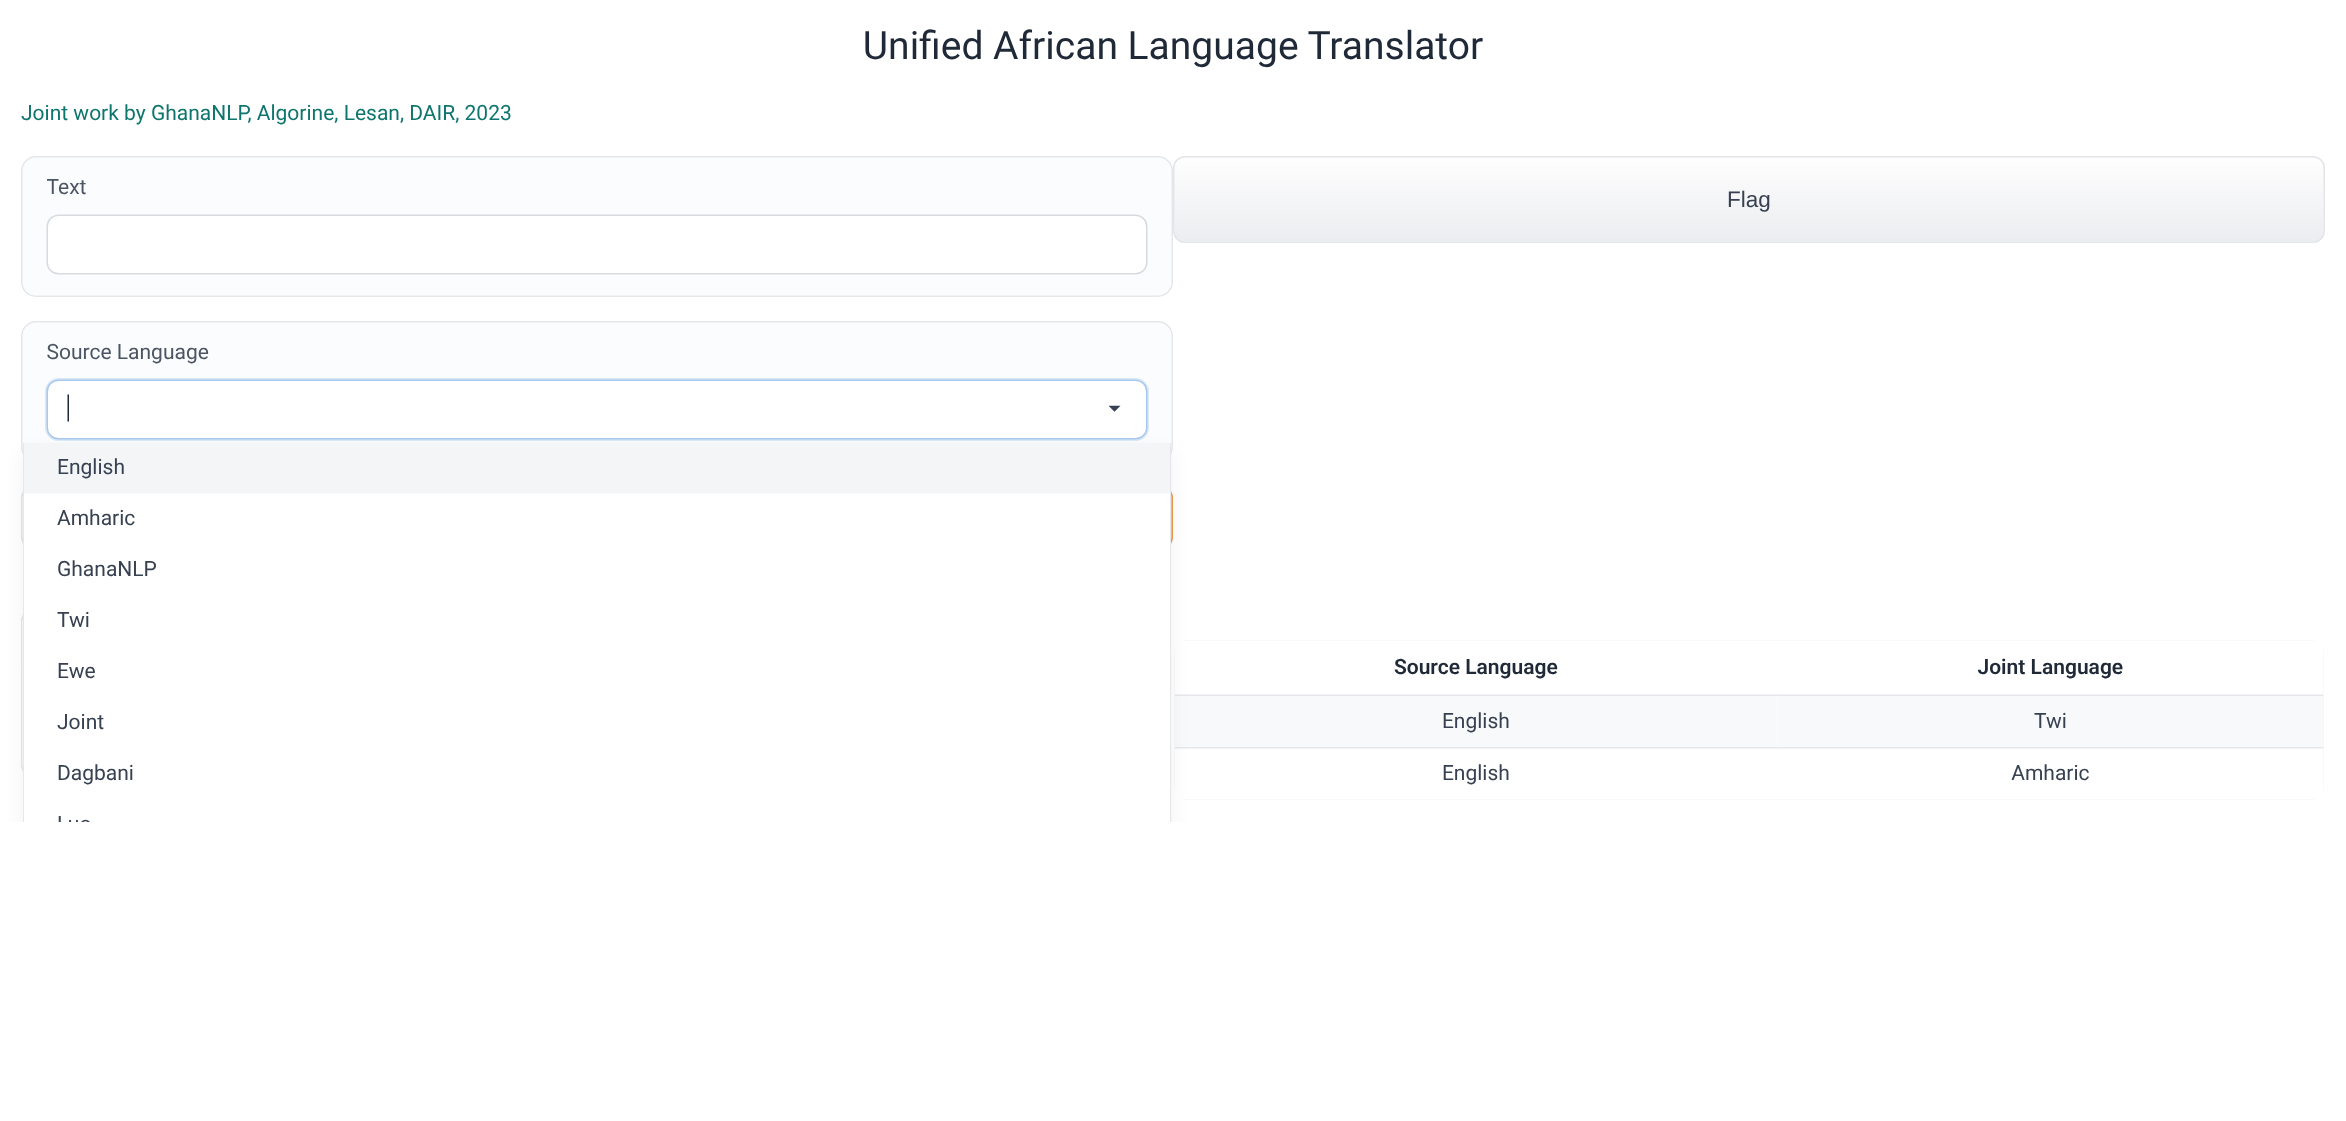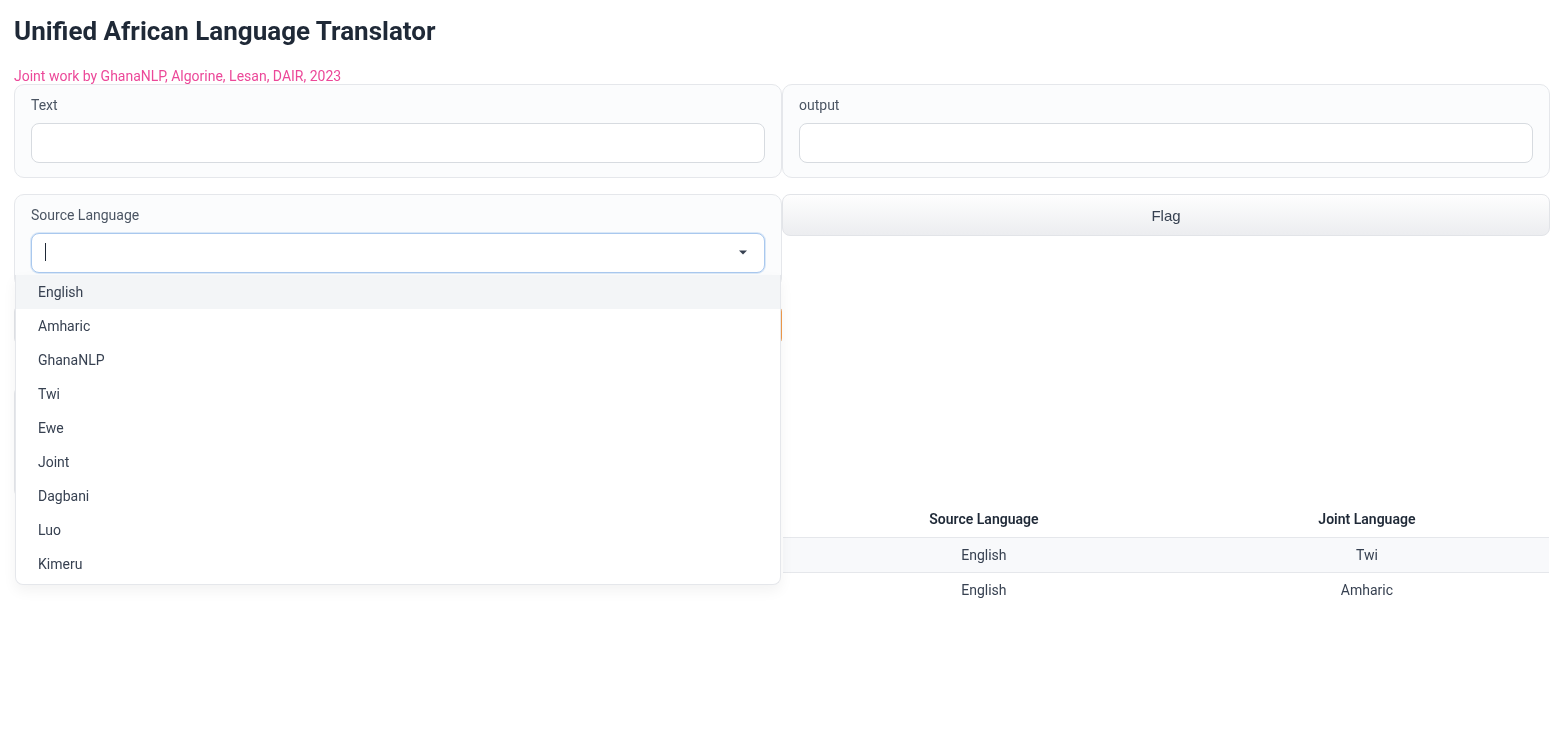--- a/index.html
+++ b/index.html
@@ -4,29 +4,31 @@
 <style>
 * { box-sizing: border-box; margin: 0; padding: 0; }
 body {
   font-family: -apple-system, BlinkMacSystemFont, "Segoe UI", Roboto, Helvetica, Arial, sans-serif;
   background: #fff;
   color: #1f2937;
   width: 1564px;
   padding: 14px;
 }
 h1.title {
+  text-align: center;
   font-size: 26px;
-  font-weight: 700;
+  font-weight: 400;
   color: #1f2937;
   margin-top: 2px;
   margin-bottom: 22px;
 }
 .subtitle {
   font-size: 14px;
-  color: #ec4899;
+  color: #0f766e;
+  margin-bottom: 20px;
 }
 .columns {
   display: flex;
 }
 .col-left, .col-right {
   flex: 1;
   min-width: 0;
 }
 .card {
   background: #fbfcfd;
@@ -113,21 +115,21 @@
 .examples-stub {
   font-size: 14px;
   color: #6b7280;
   display: flex;
   align-items: center;
   gap: 6px;
   margin-bottom: 8px;
 }
 .flag-btn {
   width: 100%;
-  height: 42px;
+  height: 58px;
   border-radius: 8px;
   background: linear-gradient(#fefefe,#ecedf0);
   border: 1px solid #e2e4e8;
   font-size: 15px;
   color: #374151;
   cursor: pointer;
 }
 .table {
   width: 100%;
   border-collapse: collapse;
@@ -222,24 +224,20 @@
     </div>
 
     <div class="table-left-stub">
       <div class="hdr"></div>
       <div class="r"></div>
       <div class="r"></div>
     </div>
   </div>
 
   <div class="col-right">
-    <div class="card">
-      <div class="card-label">output</div>
-      <input class="textbox" type="text" readonly="" style="">
-    </div>
 
     <button class="flag-btn">Flag</button>
 
     <div style="height:264px"></div>
 
     <table class="table">
       <thead>
         <tr>
           <th>Source Language</th>
           <th>Joint Language</th>

